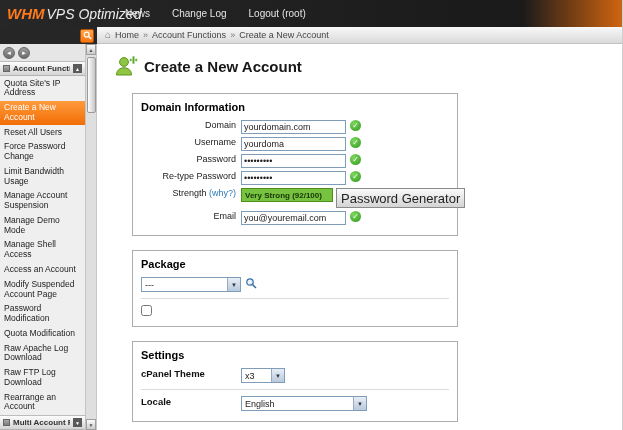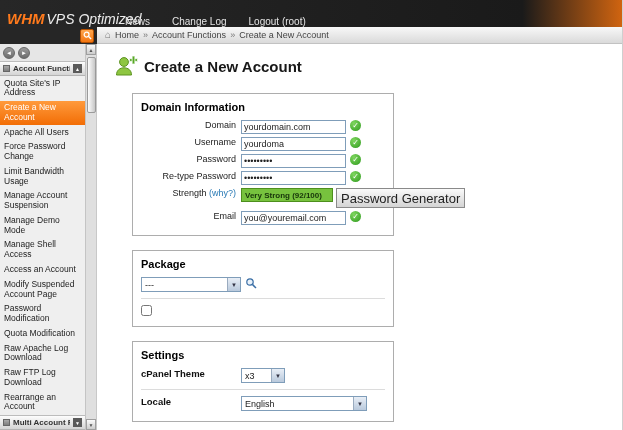--- a/index.html
+++ b/index.html
@@ -1,21 +1,21 @@
 <!DOCTYPE html>
 <html><head>
 <meta charset="utf-8">
 <style>
   *{box-sizing:border-box;margin:0;padding:0}
   html,body{background:#9a9a9a}
   body{font-family:"Liberation Sans","DejaVu Sans",sans-serif;-webkit-font-smoothing:antialiased}
   .screen{width:623px;height:430px;background:#fff;position:relative;overflow:hidden;border-right:1px solid #cfcfcf;margin:0 auto}
 
   
-  .topbar{height:27px;background:linear-gradient(to right,#272727 0%,#1a1a1a 84%,#d06410 100%);display:flex;align-items:flex-end;padding-left:7px}
+  .topbar{height:27px;background:linear-gradient(to right,#272727 0%,#1a1a1a 84%,#d06410 100%);display:flex;align-items:center;padding-left:7px}
   .logo{display:flex;align-items:baseline;cursor:pointer;width:90px}
   .logo-whm{color:#ff7a1c;font-weight:bold;font-style:italic;font-size:15px}
   .logo-tag{color:#ececec;font-style:italic;font-size:14px;margin-left:2px;white-space:nowrap}
   .topnav{display:flex;gap:22px;margin-left:28px}
   .topnav a{color:#e4e4e4;font-size:10px;text-decoration:none;cursor:pointer;white-space:nowrap}
 
   
   .bar2{height:17px;display:flex}
   .bar2-left{width:97px;background:#262626;display:flex;justify-content:flex-end;align-items:center;padding-right:3px;flex:none}
   .search-btn{width:14px;height:14px;border:1px solid #b55000;border-radius:2px;background:linear-gradient(#ffa64d,#f47610);display:flex;align-items:center;justify-content:center;cursor:pointer;padding:0}
@@ -41,21 +41,21 @@
   .side-header.bottom{margin-top:auto}
   .side-scrollbar{position:absolute;top:0;right:0;width:11px;height:100%;background:#dfdfdf;border-left:1px solid #c4c4c4}
   .sb-btn{position:absolute;left:0;width:100%;height:11px;background:linear-gradient(#fbfbfb,#cccccc);border:1px solid #9f9f9f;color:#555;font-size:5px;display:flex;align-items:center;justify-content:center;cursor:pointer}
   .sb-btn.top{top:0}.sb-btn.bottom{bottom:0}
   .sb-thumb{position:absolute;left:1px;top:13px;width:9px;height:56px;background:linear-gradient(90deg,#fdfdfd,#c7c7c7);border:1px solid #9a9a9a;border-radius:2px;cursor:grab}
 
   
   .main{flex:1;background:#fff;overflow:hidden;padding:10px 0 0 17px}
   .title-row{display:flex;align-items:center;gap:6px;margin-bottom:15px}
   .title-row h1{font-size:15px;color:#181818;font-weight:bold}
-  .box{width:262px;border:1px solid #adadad;margin:0 0 14px 18px;padding:7px 8px;background:#fff}
+  .box{width:326px;border:1px solid #adadad;margin:0 0 14px 18px;padding:7px 8px;background:#fff}
   .box h2{font-size:11px;margin-bottom:7px;color:#000}
   .frow{display:flex;align-items:flex-start;margin-bottom:3px}
   .frow label.rlab{width:100px;text-align:right;padding-right:5px;font-size:9px;color:#222;flex:none;white-space:nowrap}
   .blabel{font-weight:bold;font-size:9.5px;width:100px;padding-right:5px;flex:none;color:#111}
   .txt{width:105px;height:14px;border:1px solid #7f9db9;font-size:9px;padding:0 2px;font-family:inherit;color:#222}
   .check{width:11px;height:11px;border-radius:50%;background:radial-gradient(circle at 35% 30%,#7ed65e,#2f9a1d);color:#fff;font-size:8px;line-height:11px;text-align:center;margin-left:4px;flex:none}
   .why{color:#2a7ab5;cursor:pointer}
   .badge{width:92px;background:#77c23e;border:1px solid #4d8f1d;color:#17350a;font-size:8px;padding:1.5px 3px;font-weight:bold;flex:none;white-space:nowrap;overflow:hidden}
   .gen-btn{margin-left:3px;font-size:13px;padding:1.5px 4px;background:linear-gradient(#fafafa,#d4d4d4);border:1px solid #8a8a8a;border-radius:0;cursor:pointer;font-family:inherit;white-space:nowrap;color:#222}
   .select{display:inline-flex;height:15px;border:1px solid #7f9db9;background:#fff;align-items:stretch;cursor:pointer}
@@ -114,21 +114,21 @@
 
       <div class="side-header">
         <span class="hdr-ic"></span>
         <span class="hdr-text">Account Functions</span>
         <span class="hdr-toggle">▲</span>
       </div>
 
       <div class="side-items">
         <div class="side-item">Quota Site's IP Address</div>
         <div class="side-item active">Create a New Account</div>
-        <div class="side-item">Apache All Users</div>
+        <div class="side-item">Reset All Users</div>
         <div class="side-item">Force Password Change</div>
         <div class="side-item">Limit Bandwidth Usage</div>
         <div class="side-item">Manage Account Suspension</div>
         <div class="side-item">Manage Demo Mode</div>
         <div class="side-item">Manage Shell Access</div>
         <div class="side-item">Access an Account</div>
         <div class="side-item">Modify Suspended Account Page</div>
         <div class="side-item">Password Modification</div>
         <div class="side-item">Quota Modification</div>
         <div class="side-item">Raw Apache Log Download</div>

